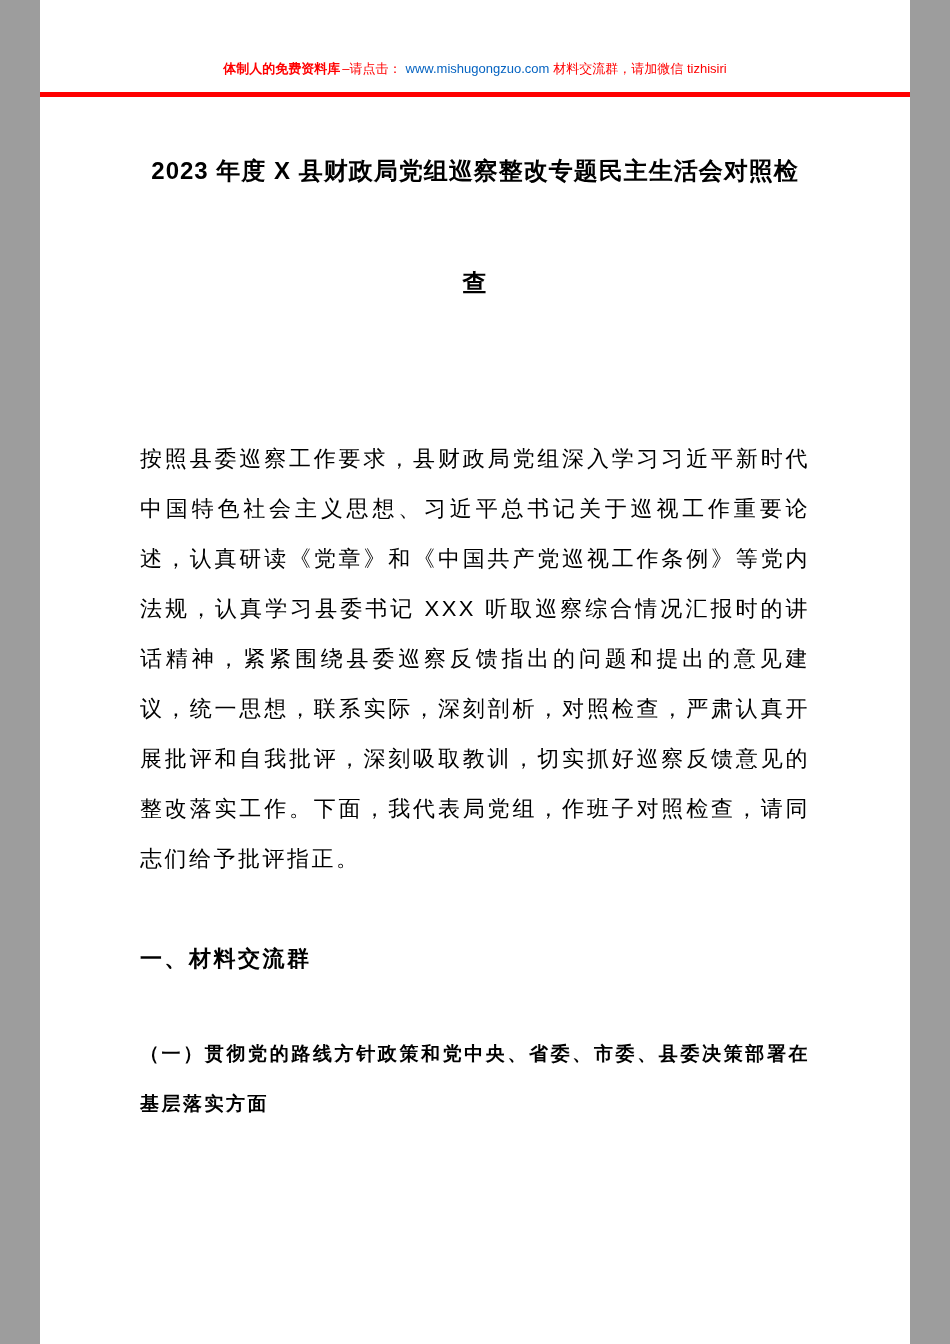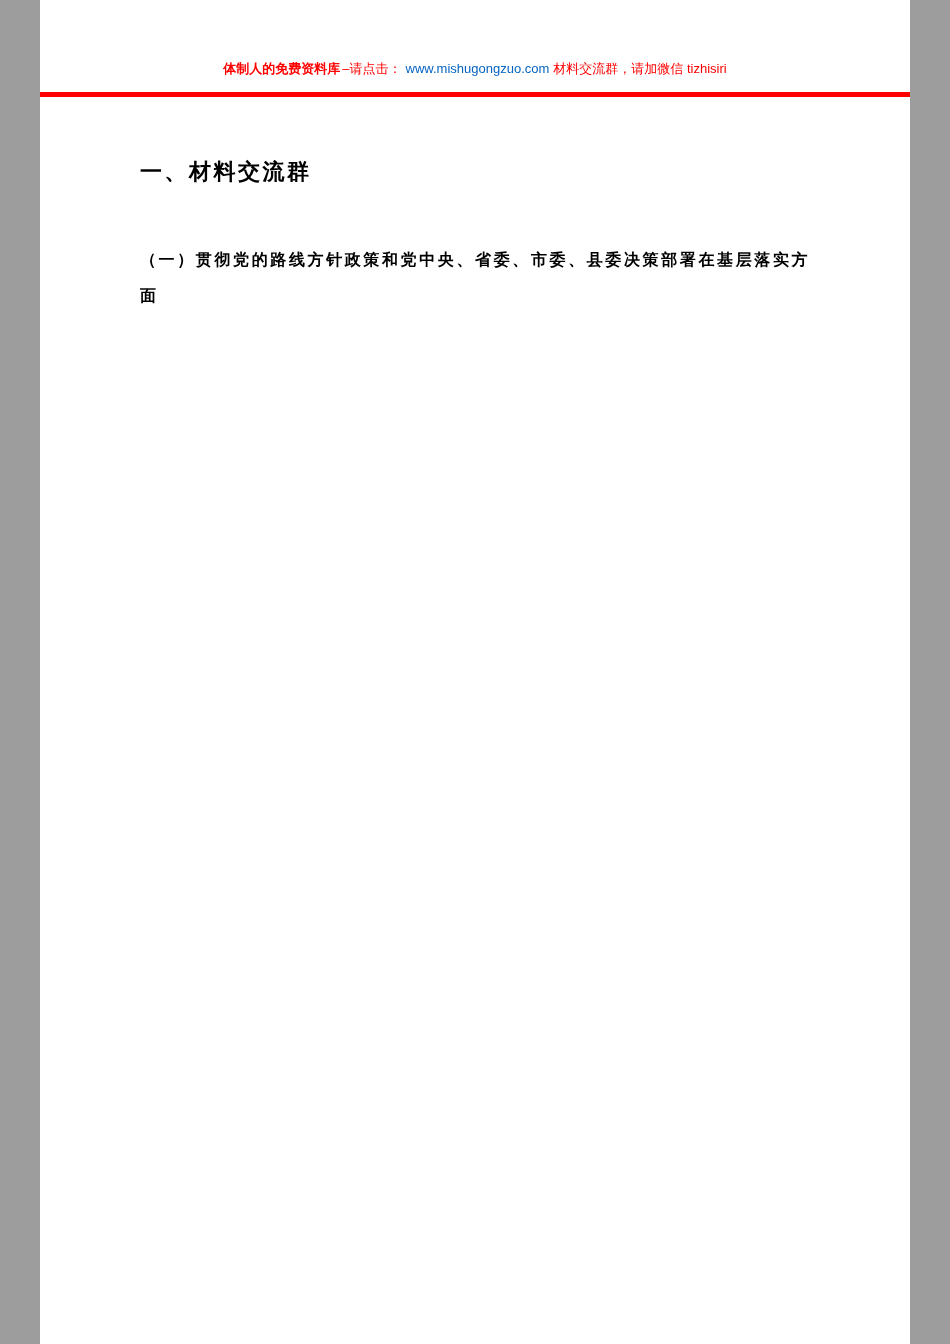--- a/index.html
+++ b/index.html
@@ -81,46 +81,48 @@
   }
   .heading-1 {
     margin-top: 50px;
     font-size: 22px;
     font-weight: 700;
     letter-spacing: 2.5px;
     line-height: 50px;
   }
   .heading-2 {
     margin-top: 45px;
-    font-size: 16px;
+    font-size: 19px;
     font-weight: 700;
     letter-spacing: 2.5px;
-    line-height: 36px;
+    line-height: 50px;
     text-align: justify;
     text-justify: inter-ideograph;
   }
 </style>
 </head>
 <body>
 
 <div class="viewport">
   <div class="gray-bar left"></div>
   <div class="gray-bar right"></div>
 
   <div class="page">
 
     <div class="page-header">
       <span class="brand">体制人的免费资料库</span><span class="prompt">–请点击：</span><span class="url">www.mishugongzuo.com</span><span class="suffix">材料交流群，请加微信 tizhisiri</span>
     </div>
 
     <div class="content">
 
       <h1 class="doc-title">
+        <span class="title-line">2023 年度 X 县财政局党组巡察整改专题民主生活会对照检查</span>
       </h1>
 
+      <p class="body-para">按照县委巡察工作要求，县财政局党组深入学习习近平新时代中国特色社会主义思想、习近平总书记关于巡视工作重要论述，认真研读《党章》和《中国共产党巡视工作条例》等党内法规，认真学习县委书记 XXX 听取巡察综合情况汇报时的讲话精神，紧紧围绕县委巡察反馈指出的问题和提出的意见建议，统一思想，联系实际，深刻剖析，对照检查，严肃认真开展批评和自我批评，深刻吸取教训，切实抓好巡察反馈意见的整改落实工作。下面，我代表局党组，作班子对照检查，请同志们给予批评指正。</p>
 
       <h2 class="heading-1">一、材料交流群</h2>
 
       <h3 class="heading-2">（一）贯彻党的路线方针政策和党中央、省委、市委、县委决策部署在基层落实方面</h3>
 
     </div>
   </div>
 </div>
 
 </body></html>

